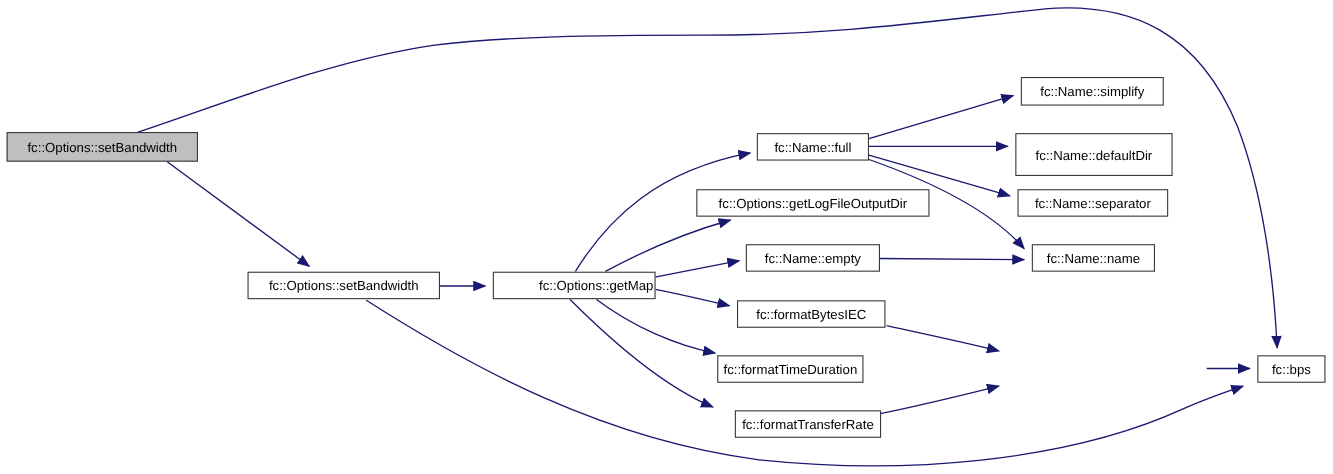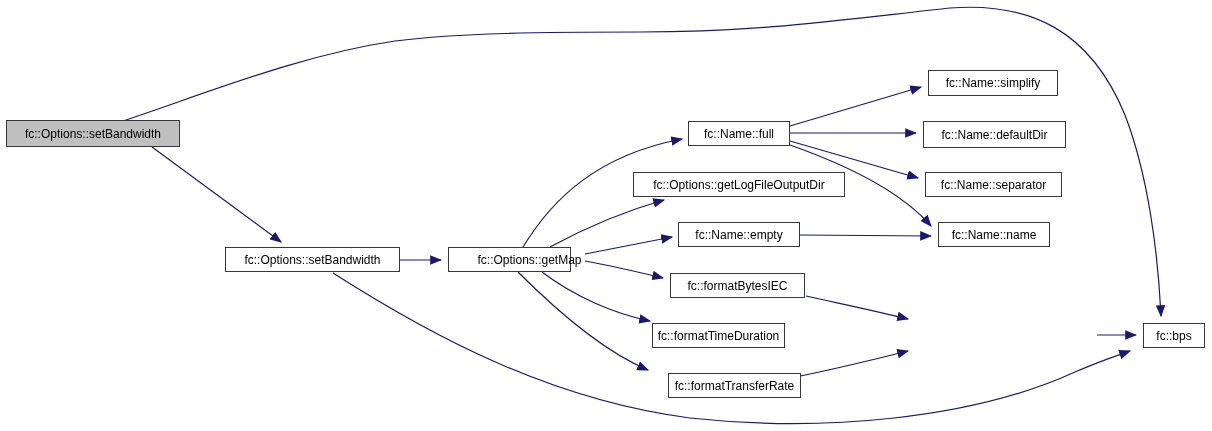--- a/index.html
+++ b/index.html
@@ -58,37 +58,37 @@
     <path class="edge" marker-end="url(#arrow)" d="M 800 235 L 931 236"></path>
     <path class="edge" marker-end="url(#arrow)" d="M 806 296 C 842 304, 876 311, 908 319"></path>
     <path class="edge" marker-end="url(#arrow)" d="M 785 379 C 828 371, 868 361, 908 351"></path>
     <path class="edge" marker-end="url(#arrow)" d="M 1097 335 L 1136 335"></path>
   </svg>
 
   <div class="node highlight" style="left:6px; top:120px; width:174px; height:27px;">fc::Options::setBandwidth</div>
 
   <div class="node" style="left:225px; top:247px; width:175px; height:25px;">fc::Options::setBandwidth</div>
 
-  <div class="node" style="left:448px; top:247px; width:123px; height:25px;padding-left:40px;">fc::Options::getMap</div>
+  <div class="node" style="left:448px; top:247px; width:148px; height:25px;padding-left:40px;">fc::Options::getMap</div>
 
   <div class="node" style="left:688px; top:121px; width:102px; height:25px;">fc::Name::full</div>
 
   <div class="node" style="left:633px; top:172px; width:212px; height:25px;">fc::Options::getLogFileOutputDir</div>
 
   <div class="node" style="left:678px; top:222px; width:122px; height:25px;text-align:right;">fc::Name::empty</div>
 
   <div class="node" style="left:670px; top:273px; width:135px; height:25px;">fc::formatBytesIEC</div>
 
   <div class="node" style="left:652px; top:323px; width:133px; height:25px;">fc::formatTimeDuration</div>
 
   <div class="node" style="left:652px; top:373px; width:133px; height:25px;margin-left:16px;">fc::formatTransferRate</div>
 
   <div class="node" style="left:928px; top:70px; width:130px; height:26px;">fc::Name::simplify</div>
 
-  <div class="node" style="left:923px; top:121px; width:143px; height:27px;">fc::Name::defaultDir</div>
+  <div class="node" style="left:923px; top:121px; width:143px; height:39px;">fc::Name::defaultDir</div>
 
   <div class="node" style="left:925px; top:172px; width:137px; height:25px;">fc::Name::separator</div>
 
   <div class="node" style="left:938px; top:222px; width:112px; height:25px;">fc::Name::name</div>
 
 
   <div class="node" style="left:1143px; top:323px; width:62px; height:25px;">fc::bps</div>
 
 </div>
 

